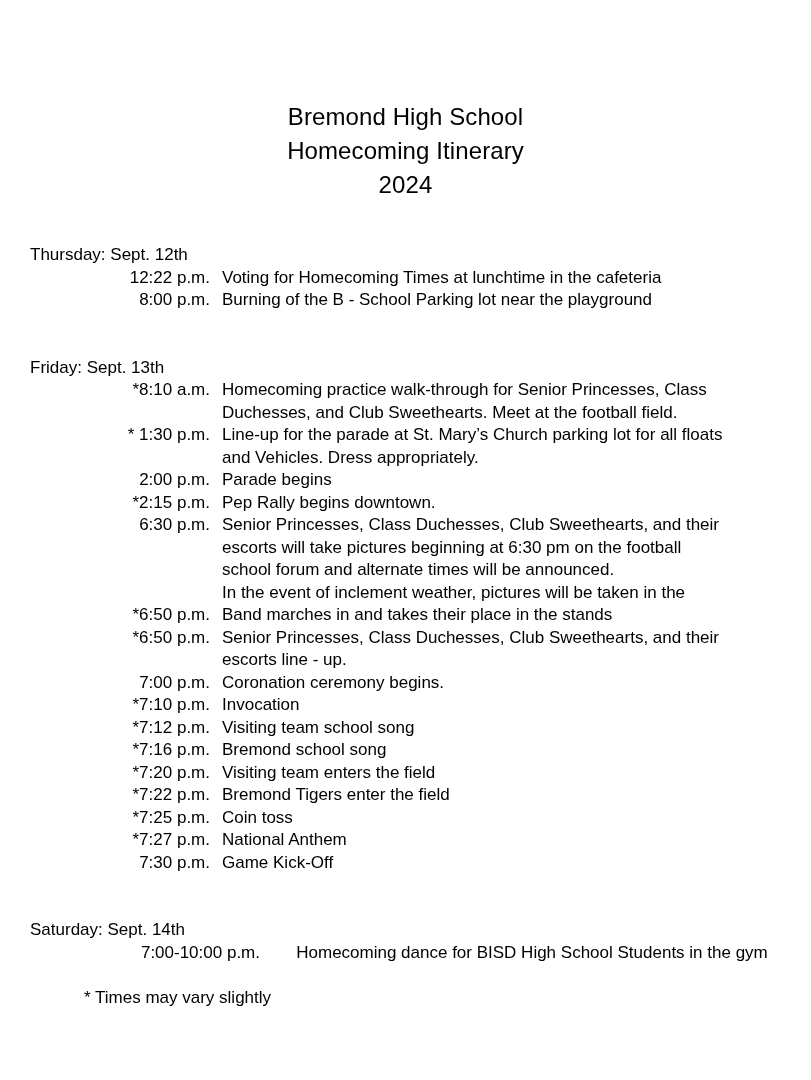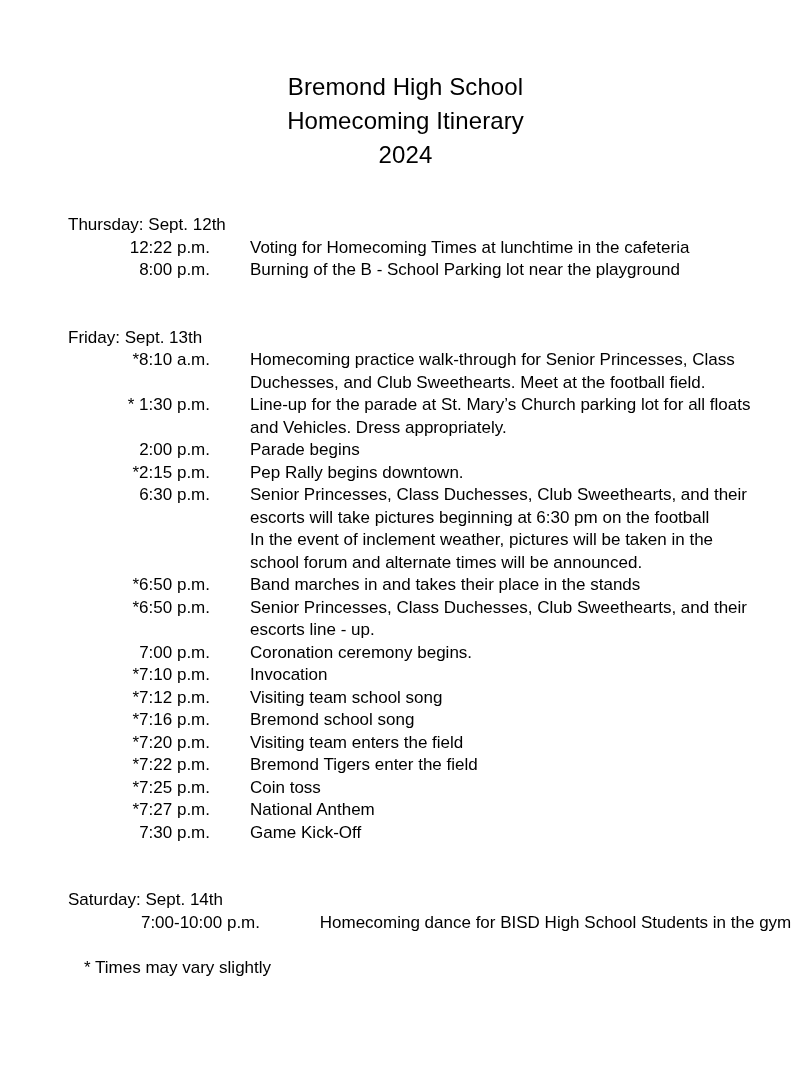--- a/index.html
+++ b/index.html
@@ -23,55 +23,54 @@
     background: #ffffff;
     box-sizing: border-box;
   }
 
   
   .doc-title {
     text-align: center;
     font-size: 24px;
     line-height: 34px;
     font-weight: 400;
-    padding-top: 70px;
+    padding-top: 100px;
     letter-spacing: 0.1px;
   }
   .doc-title .title-line {
     display: block;
     white-space: pre;
   }
 
   
   .itinerary {
     margin-top: 42px;
     font-size: 17px;
     line-height: 22.5px;
   }
 
   .day-block {
     margin-bottom: 0;
   }
 
   .day-heading {
-    padding-left: 68px;
+    padding-left: 30px;
     font-size: 17px;
     line-height: 22.5px;
     white-space: pre;
   }
 
   .entries {
     margin-top: 0;
   }
 
   .entry {
     display: flex;
     align-items: flex-start;
     line-height: 22.5px;
-    gap: 28px;
   }
 
   .entry-time {
     flex: 0 0 auto;
     width: 147px;           
     margin-left: 63px;
     text-align: right;
     white-space: pre;
     font-size: 17px;
     line-height: 22.5px;
@@ -166,22 +165,22 @@
             <div class="entry-time">*2:15 p.m.</div>
             <div class="entry-desc">
               <span class="desc-line">Pep Rally begins downtown.</span>
             </div>
           </div>
           <div class="entry">
             <div class="entry-time">6:30 p.m.</div>
             <div class="entry-desc">
               <span class="desc-line">Senior Princesses, Class Duchesses, Club Sweethearts, and their</span>
               <span class="desc-line">escorts will take pictures beginning at 6:30 pm on the football</span>
+              <span class="desc-line">school forum and alternate times will be announced.</span>
               <span class="desc-line">In the event of inclement weather, pictures will be taken in the</span>
-              <span class="desc-line">school forum and alternate times will be announced.</span>
             </div>
           </div>
           <div class="entry">
             <div class="entry-time">*6:50 p.m.</div>
             <div class="entry-desc">
               <span class="desc-line">Band marches in and takes their place in the stands</span>
             </div>
           </div>
           <div class="entry">
             <div class="entry-time">*6:50 p.m.</div>

